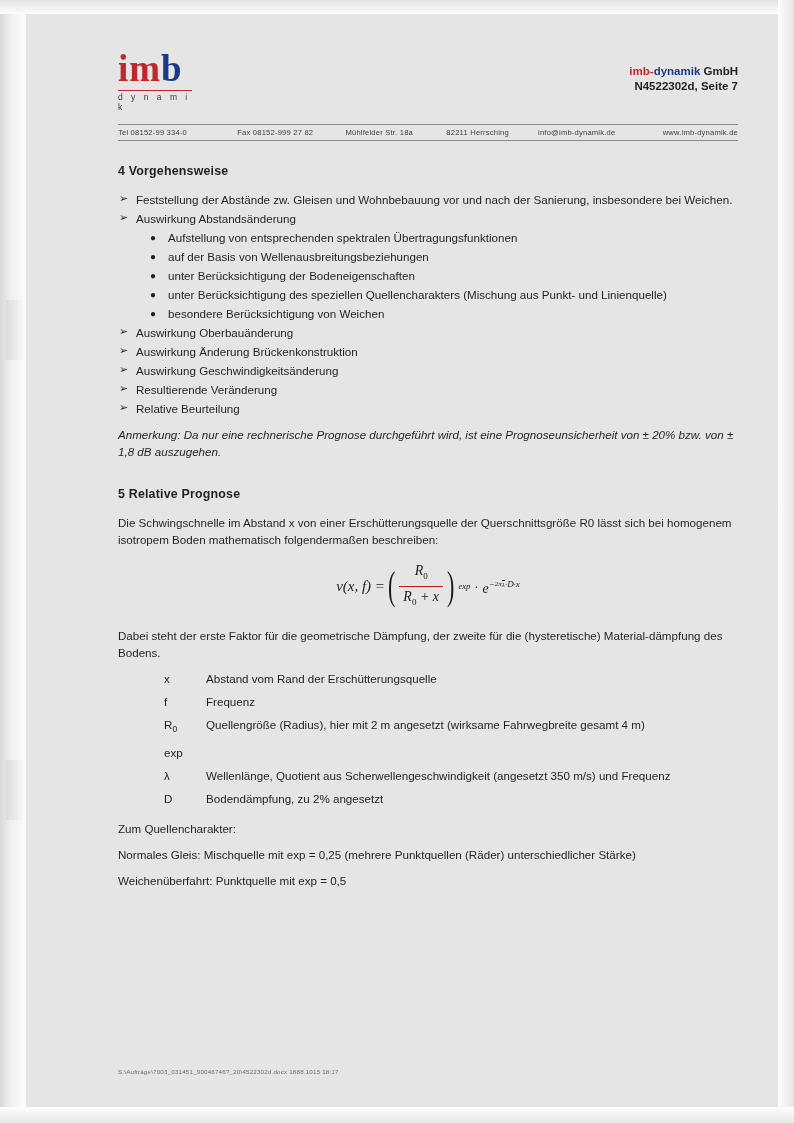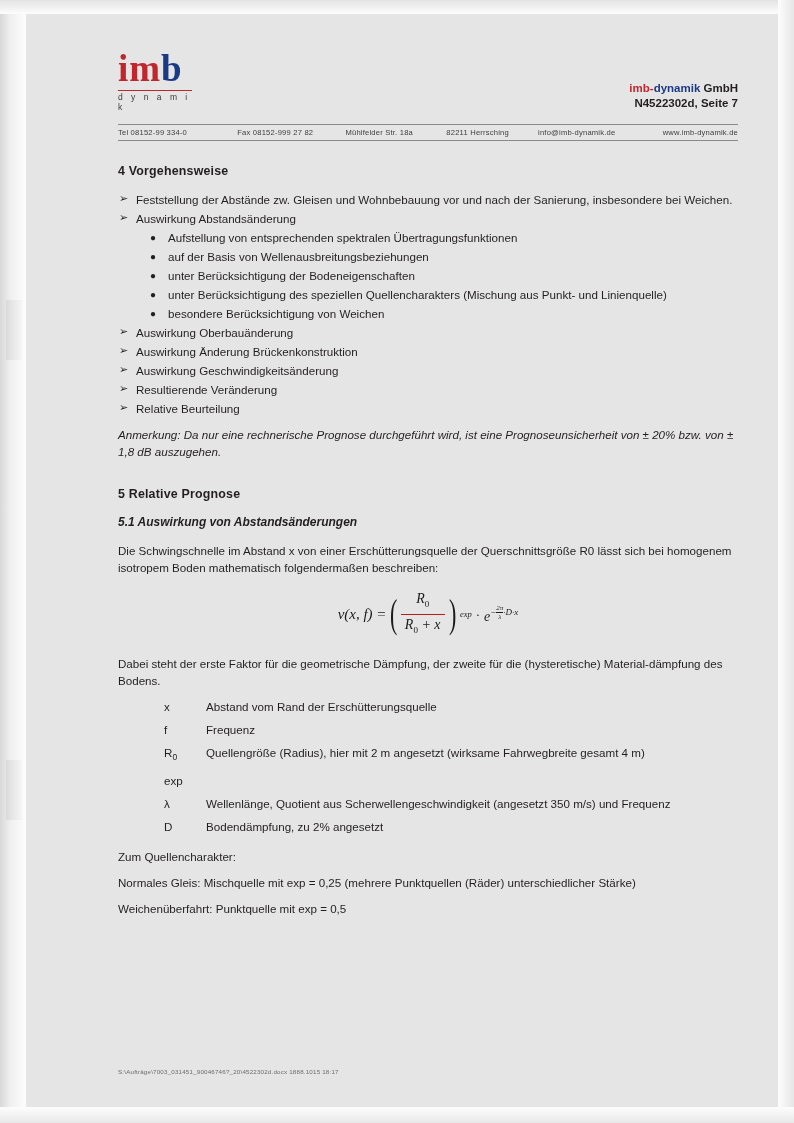--- a/index.html
+++ b/index.html
@@ -90,21 +90,21 @@
     margin-top: 1px;
   }
   .logo-underline {
     border-bottom: 1.6px solid #c0272d;
     width: 74px;
     margin-top: 2px;
   }
   .company-block {
     position: absolute;
     right: 0;
-    top: 35px;
+    top: 18px;
     text-align: right;
     font-size: 11.5px;
     line-height: 15px;
   }
   .company-name .brand-red { color: #c0272d; font-weight: bold; }
   .company-name .brand-blue { color: #1b3a86; font-weight: bold; }
   .company-name .brand-rest { color: #231f20; font-weight: bold; }
   .doc-ref { color: #231f20; font-weight: bold; }
 
   .contact-rule-top {
@@ -229,21 +229,21 @@
   }
   .sub-0 { font-size: 9px; vertical-align: sub; font-style: normal;}
   .dotmul { margin: 0 4px; font-size: 13px; }
   .expterm { font-style: italic; font-size: 14px; }
   .expterm .expsup {
     font-size: 9px;
     vertical-align: super;
   }
   .minifrac {
     display: inline-flex;
-    flex-direction: column;
+    flex-direction: row;
     vertical-align: middle;
     font-size: 7px;
     text-align: center;
     line-height: 8px;
   }
   .minifrac .mn { }
   .minifrac .md { border-top: 1px solid #1b1b1b; }
 
   
   .deflist {
@@ -374,21 +374,20 @@
           <span>Relative Beurteilung</span>
         </li>
       </ul>
 
       <div class="spacer-sm"></div>
       <p class="note-italic">Anmerkung: Da nur eine rechnerische Prognose durchgeführt wird, ist eine Prognoseunsicherheit von ± 20% bzw. von ± 1,8 dB auszugehen.</p>
 
       <div class="spacer-lg"></div>
 
       <h2 class="sec">5  Relative Prognose</h2>
-      <h3 class="subsec">5.1  Auswirkung von Abstandsänderungen</h3>
       <p class="para">Die Schwingschnelle im Abstand x von einer Erschütterungsquelle der Querschnittsgröße R0 lässt sich bei homogenem isotropem Boden mathematisch folgendermaßen beschreiben:</p>
 
       <div class="formula-wrap">
         <span class="formula">
           <span class="italic-v">v(x, f) =</span>
           <span class="paren">(</span>
           <span class="frac">
             <span class="num">R<span class="sub-0">0</span></span>
             <span class="den">R<span class="sub-0">0</span> + x</span>
           </span>

